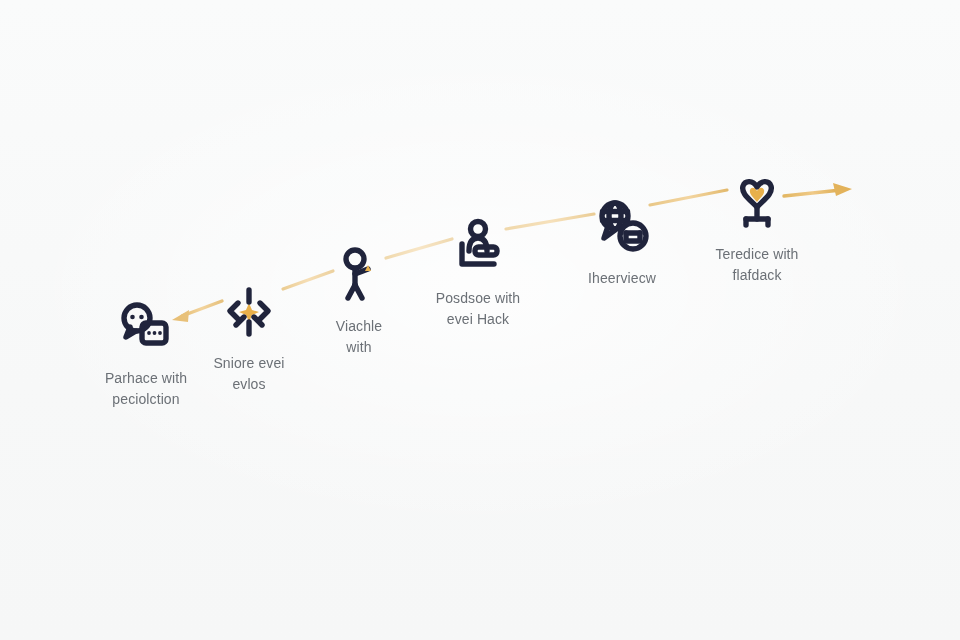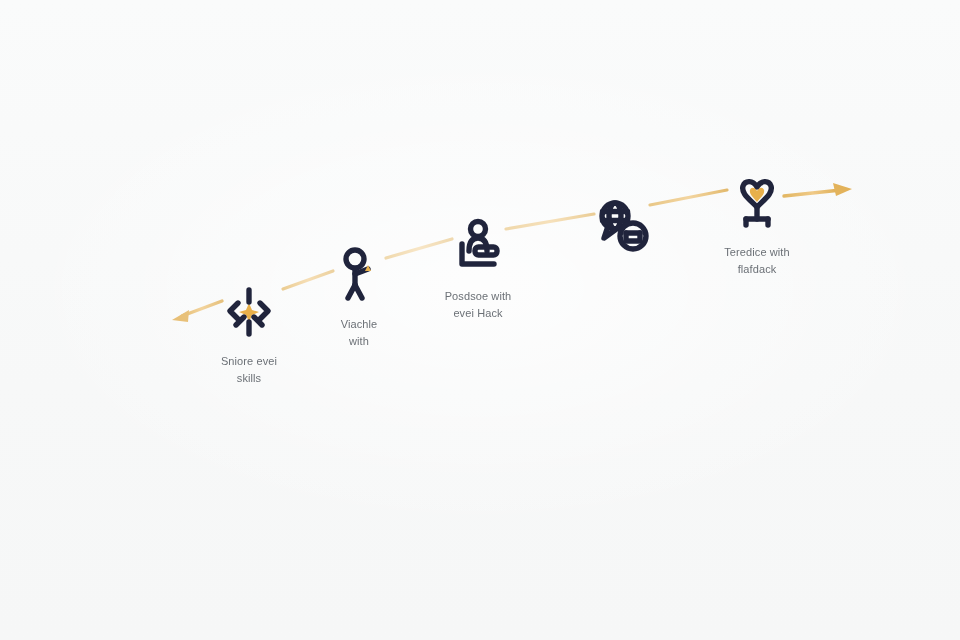--- a/index.html
+++ b/index.html
@@ -48,21 +48,21 @@
     margin: 0 auto;
     display: block;
   }
   .node-icon svg {
     display: block;
     width: 62px;
     height: 62px;
   }
   .node-label {
     margin-top: 10px;
-    font-size: 11px;
+    font-size: 14px;
     line-height: 1.5;
     color: #6b7076;
     letter-spacing: 0.1px;
     font-family: "Liberation Sans", sans-serif;
     filter: blur(0.35px);
     white-space: pre-line;
   }
   .ink {
     fill: none;
     stroke: #20243c;
@@ -117,35 +117,51 @@
     <g>
       <path d="M 650 205 L 727 190" stroke="url(#goldGrad)" stroke-width="3.2" fill="none" stroke-linecap="round"></path>
     </g>
 
     <g>
       <path d="M 784 196 L 841 190" stroke="url(#goldGrad)" stroke-width="3.4" fill="none" stroke-linecap="round"></path>
       <path d="M 852 189 L 833 183 L 836 196 Z" fill="#e0aa48"></path>
     </g>
   </svg>
 
+  <div class="node" style="left:146px; top:296px;">
+    <span class="node-icon">
+      <svg viewBox="0 0 62 62">
+        <circle class="ink" cx="22" cy="22" r="13"></circle>
+        <path class="ink" d="M 15 31 L 11 41 L 21 35"></path>
+        <circle class="ink-fill" cx="17.5" cy="21" r="2.3"></circle>
+        <circle class="ink-fill" cx="26.5" cy="21" r="2.3"></circle>
+        <rect class="ink" x="27" y="27" width="24" height="20" rx="4"></rect>
+        <circle class="ink-fill" cx="34" cy="37" r="1.9"></circle>
+        <circle class="ink-fill" cx="39.5" cy="37" r="1.9"></circle>
+        <circle class="ink-fill" cx="45" cy="37" r="1.9"></circle>
+      </svg>
+    </span>
+    <div class="node-label">Parhace with
+peciolction</div>
+  </div>
 
   <div class="node" style="left:249px; top:281px;">
     <span class="node-icon">
       <svg viewBox="0 0 62 62">
         <path class="accent-fill" d="M 31 22 L 34 29 L 41 31 L 34 34 L 31 41 L 28 34 L 21 31 L 28 29 Z"></path>
         <path class="ink" d="M 20 22 L 12 30 L 20 38"></path>
         <path class="ink" d="M 42 22 L 50 30 L 42 38"></path>
         <path class="ink" d="M 31 9 L 31 21"></path>
         <path class="ink" d="M 31 41 L 31 53"></path>
         <path class="ink" d="M 18 44 L 26 36"></path>
         <path class="ink" d="M 44 44 L 36 36"></path>
       </svg>
     </span>
     <div class="node-label">Sniore evei
-skills</div>
+evlos</div>
   </div>
 
   <div class="node" style="left:359px; top:244px;">
     <span class="node-icon">
       <svg viewBox="0 0 62 62">
         <circle class="ink" cx="27" cy="15" r="9"></circle>
         <path class="ink" d="M 27 25 L 27 41"></path>
         <path class="ink" d="M 27 41 L 20 54"></path>
         <path class="ink" d="M 27 41 L 34 54"></path>
         <path class="ink" d="M 27 30 L 40 25"></path>
@@ -175,20 +191,21 @@
         <circle class="ink" cx="24" cy="20" r="13"></circle>
         <path class="ink" d="M 17 30 L 13 42 L 24 34"></path>
         <ellipse class="ink" cx="24" cy="20" rx="6" ry="13" stroke-width="3.6"></ellipse>
         <path class="ink" d="M 11.5 15.5 L 36.5 15.5" stroke-width="3.6"></path>
         <path class="ink" d="M 11.5 24.5 L 36.5 24.5" stroke-width="3.6"></path>
         <circle class="ink" cx="42" cy="40" r="13"></circle>
         <path class="ink" d="M 35 37 L 49 37" stroke-width="3.6"></path>
         <path class="ink" d="M 35 37 L 35 45 L 49 45 L 49 37" stroke-width="3.6"></path>
       </svg>
     </span>
+    <div class="node-label">Iheerviecw</div>
   </div>
 
   <div class="node" style="left:757px; top:172px;">
     <span class="node-icon">
       <svg viewBox="0 0 62 62">
         <path class="accent-fill" d="M 31 30 C 27 25 23 22 24 18 C 25 15 29 15 31 19 C 33 15 37 15 38 18 C 39 22 35 25 31 30 Z"></path>
         <path class="ink" d="M 31 35 C 22 26 15 21 17 14 C 19 8 27 8 31 15 C 35 8 43 8 45 14 C 47 21 40 26 31 35 Z"></path>
         <path class="ink" d="M 31 35 L 31 47"></path>
         <path class="ink" d="M 20 47 L 42 47"></path>
         <path class="ink" d="M 20 47 L 20 53"></path>

